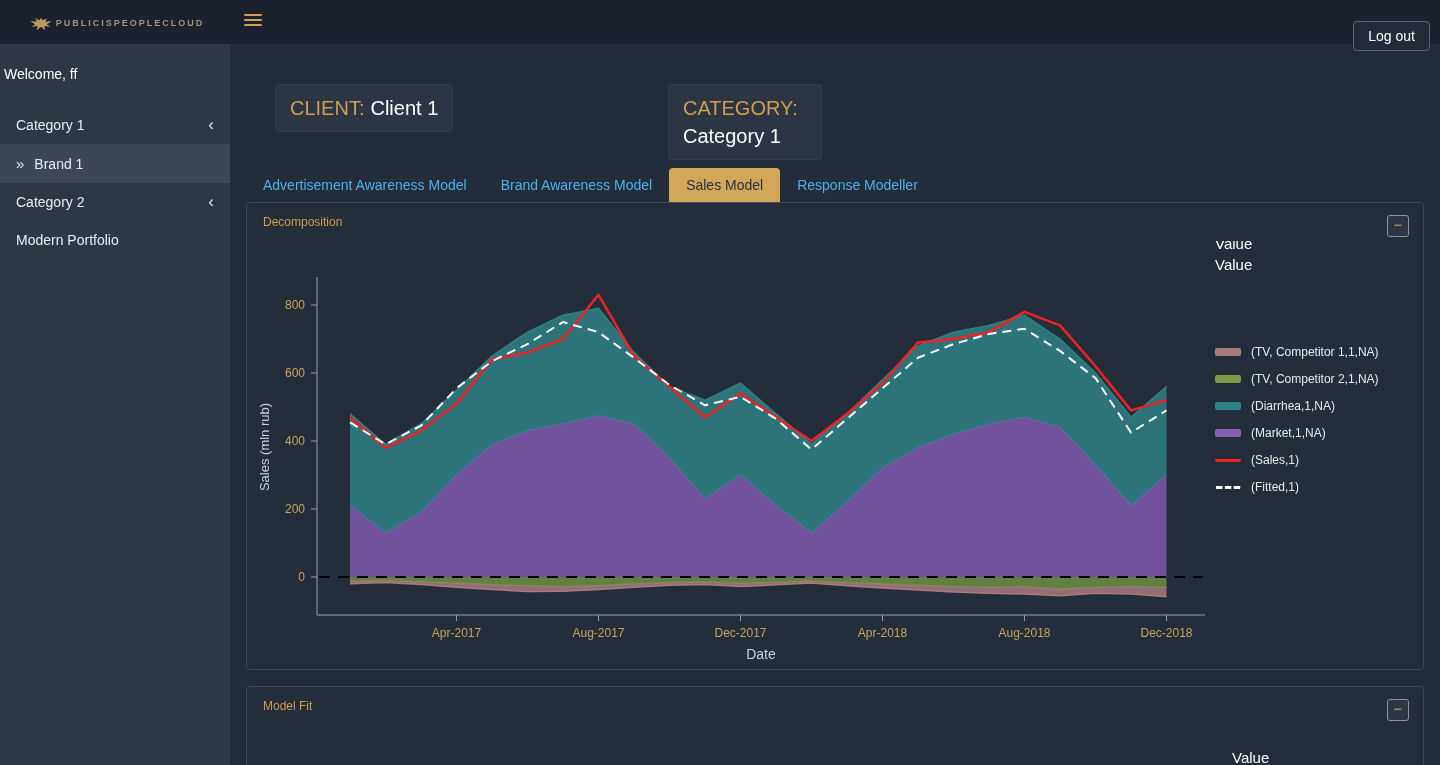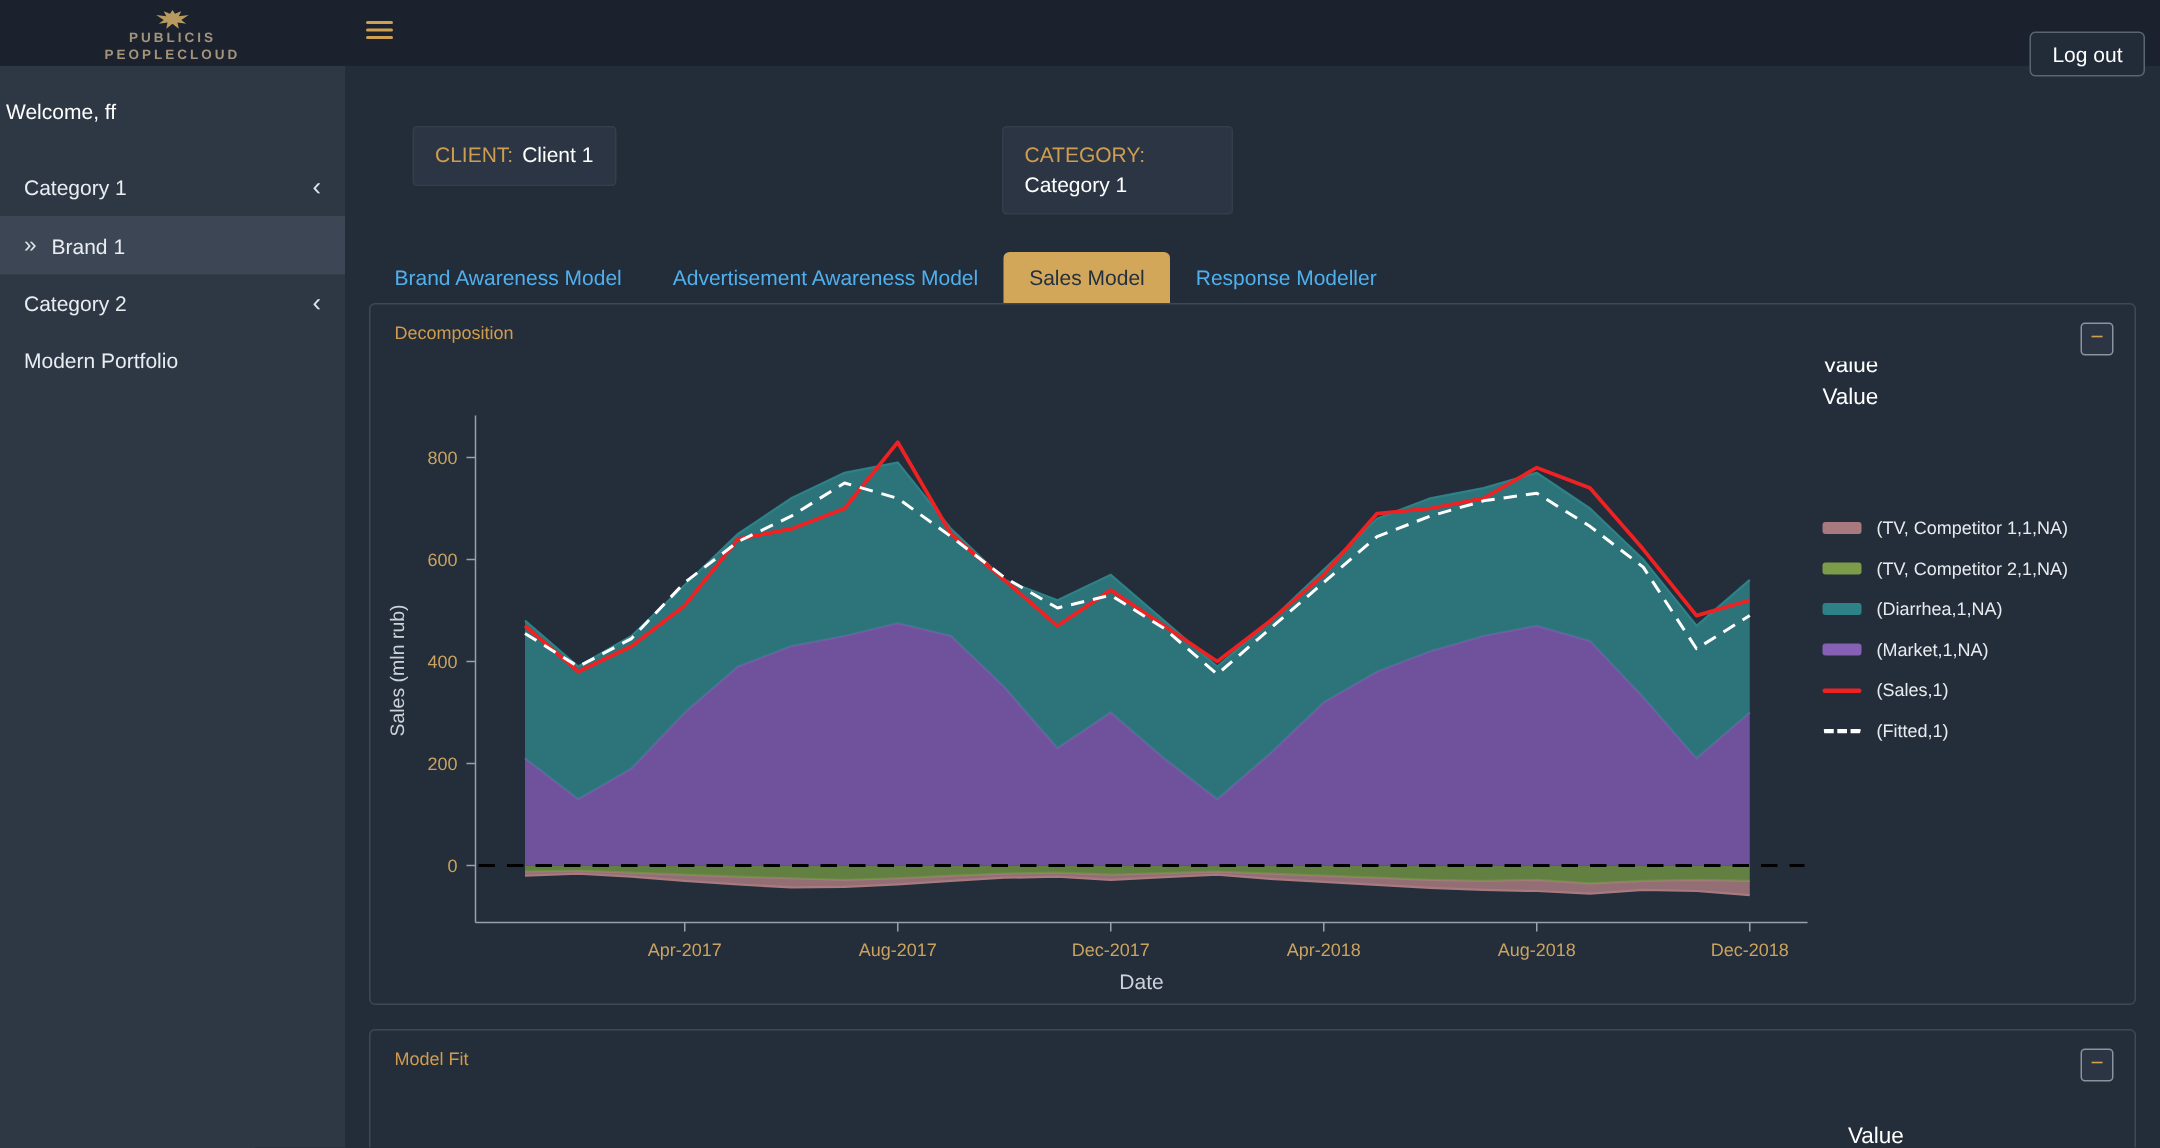--- a/index.html
+++ b/index.html
@@ -1,42 +1,42 @@
 <!DOCTYPE html>
 <html><head>
 <meta charset="utf-8">
 <style>
   html,body{margin:0;padding:0}
   body{width:1440px;height:765px;overflow:hidden;background:#232c39;color:#eef1f4;
        font-family:"Liberation Sans",sans-serif;position:relative}
 
   
   .topbar{position:absolute;top:0;left:0;width:1440px;height:44px;background:#1b222e;z-index:5}
-  .logo{position:absolute;left:0;top:2px;width:230px;height:42px;display:flex;flex-direction:column;
+  .logo{position:absolute;left:0;top:2px;width:230px;height:42px;display:flex;flex-direction:row;
         align-items:center;justify-content:center;line-height:1.15}
   .logo-txt{font-size:9px;font-weight:bold;letter-spacing:2px;color:#a3947b}
   .burger{position:absolute;left:244px;top:14px;width:18px;cursor:pointer}
   .burger i{display:block;height:2px;background:#d0a050;margin-bottom:3px;border-radius:1px}
   .logout{position:absolute;right:10px;top:21px;height:28px;padding:0 14px;background:#222b38;
           border:1px solid #5a6573;border-radius:4px;color:#fff;font-size:14px;
           display:flex;align-items:center;cursor:pointer}
 
   
   .sidebar{position:absolute;top:44px;left:0;width:230px;bottom:0;background:#2e3845}
   .welcome{padding:22px 4px 24px;font-size:14px;color:#fff}
   .side-item{padding:11px 16px;font-size:14px;color:#e9edf1;display:flex;align-items:center;cursor:pointer}
   .side-item .chev{margin-left:auto;font-size:17px;line-height:14px;color:#dfe4ea}
   .side-item.selected{background:#3d4654}
   .side-item .dbl{margin-right:10px;font-size:15px;color:#dfe4ea}
 
   
   .main{position:absolute;top:44px;left:230px;right:0;bottom:0;background:#232c39;overflow:hidden}
   .filters{position:relative;height:124px}
   .chip{position:absolute;background:#2b3543;border:1px solid #333e4c;border-radius:3px;
-        padding:9px 14px;font-size:14px;line-height:1.4;cursor:pointer}
+        padding:9px 14px;font-size:20px;line-height:1.4;cursor:pointer}
   .chip-label{color:#cf9d4f;margin-right:6px}
   .chip-value{color:#ffffff}
   .chip-client{left:45px;top:40px}
   .chip-category{left:438px;top:40px;width:124px}
   .chip-category .chip-label{display:block}
   .chip-brand{left:832px;top:40px}
 
   .tabs{display:flex;margin-left:16px;align-items:flex-end}
   .tab{padding:9px 17px;font-size:14px;color:#4fb0ee;cursor:pointer;white-space:nowrap}
   .tab.active{background:#d2a759;color:#243040;border-radius:4px 4px 0 0}
@@ -104,22 +104,22 @@
   <div class="filters">
     <div class="chip chip-client">
       <span class="chip-label">CLIENT:</span><span class="chip-value">Client 1</span>
     </div>
     <div class="chip chip-category">
       <span class="chip-label">CATEGORY:</span><span class="chip-value">Category 1</span>
     </div>
   </div>
 
   <div class="tabs">
+    <div class="tab">Advertisement Awareness Model</div>
     <div class="tab">Brand Awareness Model</div>
-    <div class="tab">Advertisement Awareness Model</div>
     <div class="tab active">Sales Model</div>
     <div class="tab">Response Modeller</div>
   </div>
 
   <div class="panel panel-decomp">
     <div class="panel-title">Decomposition</div>
     <div class="collapse-btn">−</div>
 
     <svg class="chart-svg" width="980" height="400" viewBox="0 0 980 400" font-family="Liberation Sans, sans-serif">
         <line x1="70" y1="12" x2="70" y2="350" stroke="#98a1ab"></line>

